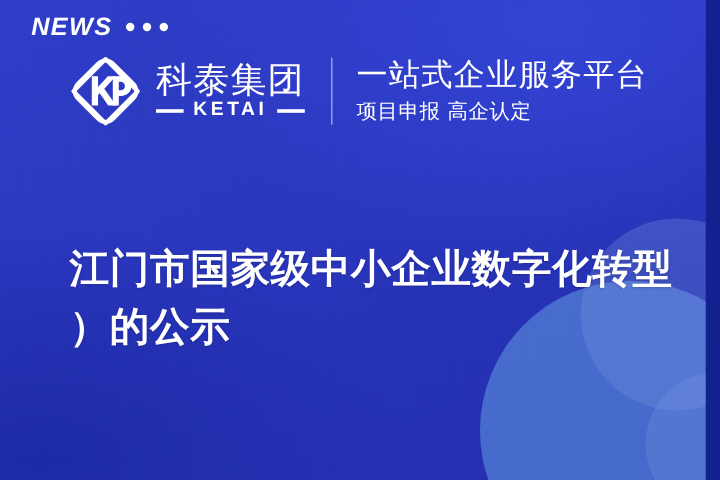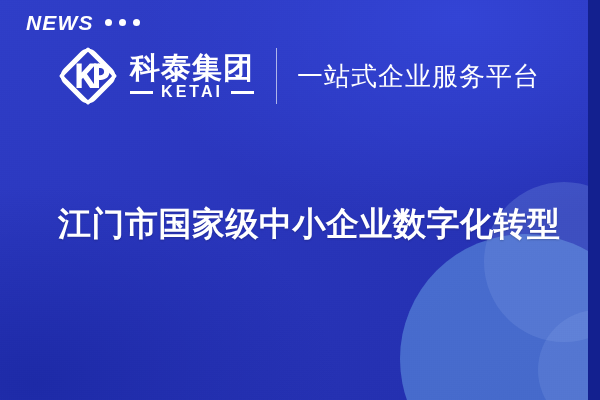--- a/index.html
+++ b/index.html
@@ -103,21 +103,21 @@
 
   #brand-names {
     margin-left: 10px;
     display: flex;
     flex-direction: column;
     align-items: center;
   }
   #brand-cn {
     color: #ffffff;
     font-size: 30px;
-    font-weight: bold;
+    font-weight: normal;
     line-height: 1.06;
     letter-spacing: 1px;
     white-space: nowrap;
   }
   #brand-en-row {
     display: flex;
     align-items: center;
     gap: 8px;
     margin-top: 1px;
     width: 100%;
@@ -236,20 +236,22 @@
         <span class="rule"></span>
         <span id="brand-en">KETAI</span>
         <span class="rule"></span>
       </span>
     </span>
 
     <span id="brand-divider"></span>
 
     <span id="tagline-block">
       <span id="tagline-main">一站式企业服务平台</span>
+      <span id="tagline-sub">项目申报 高企认定</span>
     </span>
   </div>
 
   <h1 id="headline">
     <span class="hl-line">江门市国家级中小企业数字化转型</span>
+    <span class="hl-line">）的公示</span>
   </h1>
 
 </div>
 
 </body></html>

